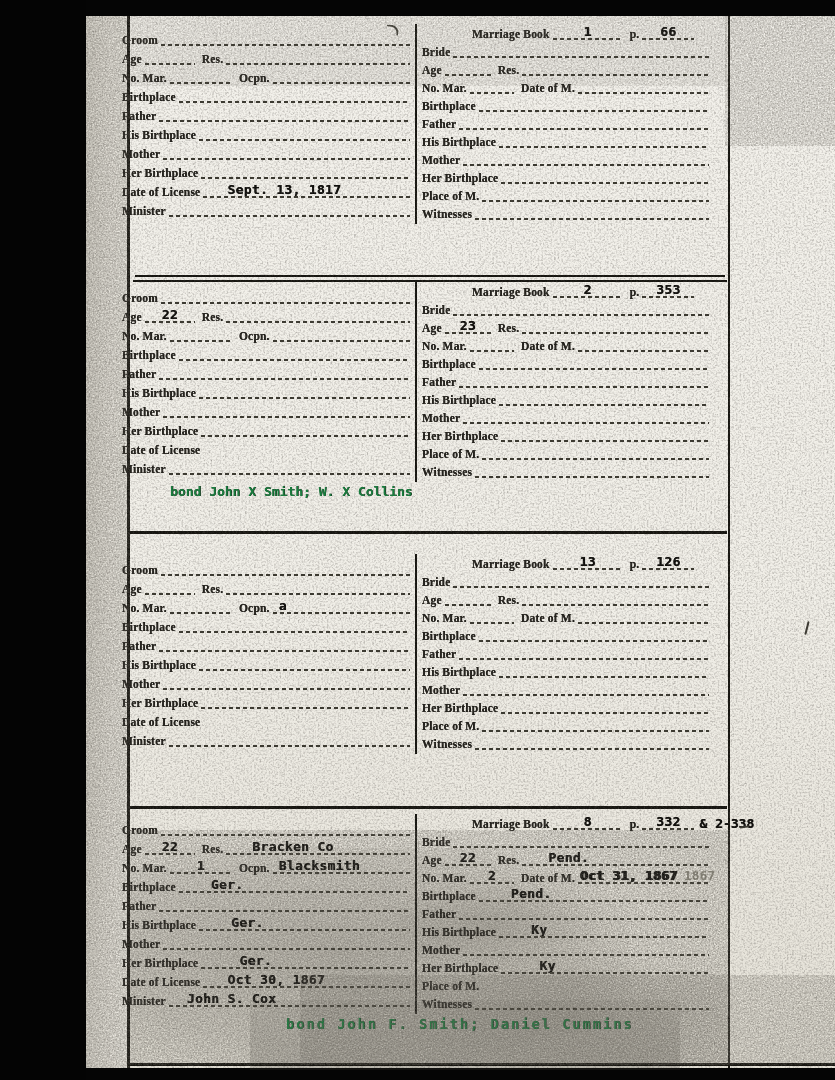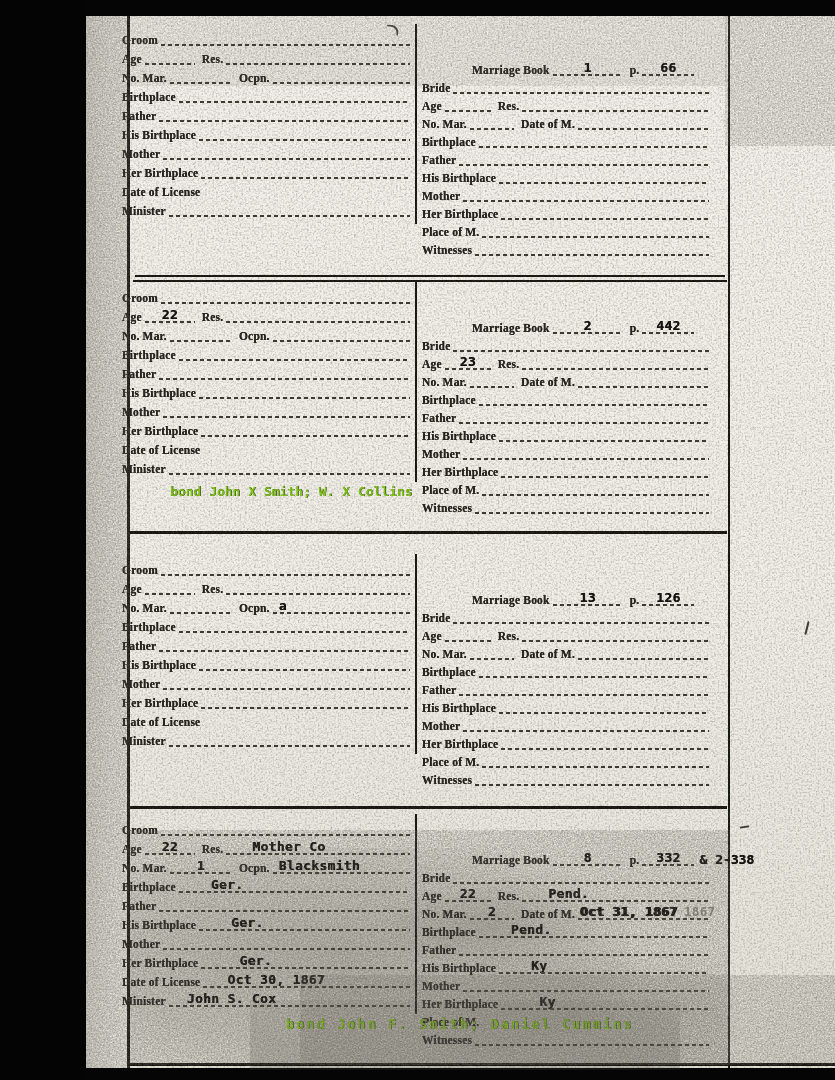--- a/index.html
+++ b/index.html
@@ -24,40 +24,40 @@
   .hsep{position:absolute;background:#15140f;z-index:4;}
 
   
   .record{position:absolute;left:118px;width:597px;height:200px;z-index:4;}
   .coldiv{position:absolute;left:297px;top:0;width:2px;height:200px;background:#15140f;}
   .col{position:absolute;top:0;}
   .col.left{left:4px;width:290px;padding-top:5px;}
   .col.right{left:304px;width:289px;}
   .row{position:relative;display:flex;align-items:flex-end;height:19px;}
   .col.right .row{height:18px;}
-  .row.hdr{height:17px;padding-left:50px;margin-top:36px;}
+  .row.hdr{height:17px;padding-left:50px;}
 
   .lbl{font-family:"Liberation Serif", serif;font-weight:700;font-size:11.5px;line-height:13px;
        color:#23211c;white-space:nowrap;padding:0 1px 1px 0;letter-spacing:.2px;
        text-shadow:0 0 .4px #23211c;}
   .lbl2{margin-left:5px;}
   .fill{position:relative;flex:1 1 auto;height:100%;min-width:10px;}
   .fill.fixed{flex:0 0 auto;}
   .fill::after{content:"";position:absolute;left:2px;right:2px;bottom:2px;height:2px;
        background:repeating-linear-gradient(90deg,#3a382f 0 4px,transparent 4px 7px);}
   .val{position:absolute;bottom:3px;font-family:"DejaVu Sans Mono", monospace;font-weight:700;
        font-size:13px;line-height:14px;color:#0f0e0b;white-space:nowrap;letter-spacing:.3px;
        text-shadow:.4px 0 0 #0f0e0b;}
   .val.center{left:50%;transform:translateX(-50%);}
   .val.ghost{color:#8b887c;text-shadow:none;font-size:12.5px;}
   .val.ostrike{text-shadow:1px 0 0 currentColor,-.6px 0 0 currentColor;}
   .extra{font-family:"DejaVu Sans Mono", monospace;font-weight:700;font-size:13px;color:#0f0e0b;
        white-space:nowrap;padding-bottom:1px;margin-left:3px;text-shadow:.4px 0 0 #0f0e0b;}
   .bond{position:absolute;top:202px;font-family:"DejaVu Sans Mono", monospace;font-weight:700;
-       font-size:13px;color:#84cc16;white-space:nowrap;text-shadow:.4px 0 0 #14120e;}
+       font-size:13px;color:#15803d;white-space:nowrap;text-shadow:.4px 0 0 #14120e;}
   .bond.wide{letter-spacing:2.1px;font-size:13.5px;}
 
   
   .wash{position:absolute;z-index:3;pointer-events:none;}
   .wash.a{left:130px;top:848px;width:500px;height:220px;
      background:radial-gradient(ellipse at 42% 48%, rgba(72,68,58,.26), rgba(72,68,58,.10) 58%, transparent 78%);}
   .wash.b{left:410px;top:950px;width:330px;height:120px;
      background:radial-gradient(ellipse at 50% 55%, rgba(70,66,56,.20), transparent 75%);}
   .wash.c{left:250px;top:1000px;width:430px;height:70px;
      background:linear-gradient(180deg, rgba(60,57,48,.08), rgba(60,57,48,.22));}
@@ -147,20 +147,23 @@
           </div>
         </div>
         <div class="row">
           <span class="lbl">Her Birthplace</span>
           <div class="fill">
             <span class="val" style="left: 40px;"></span>
           </div>
         </div>
         <div class="row">
           <span class="lbl">Date of License</span>
+          <div class="fill">
+            <span class="val" style="left: 26px;">Sept. 13, 1817</span>
+          </div>
         </div>
         <div class="row">
           <span class="lbl">Minister</span>
           <div class="fill">
             <span class="val" style="left: 20px;"></span>
           </div>
         </div>
       </div>
       <div class="coldiv"></div>
       <div class="col right">
@@ -314,21 +317,21 @@
       </div>
       <div class="coldiv"></div>
       <div class="col right">
         <div class="row hdr">
           <span class="lbl">Marriage Book</span>
           <div class="fill fixed" style="width: 74px;">
             <span class="val center">2</span>
           </div>
           <span class="lbl lbl2">p.</span>
           <div class="fill fixed" style="width: 56px;">
-            <span class="val center">442</span>
+            <span class="val center">353</span>
           </div>
         </div>
         <div class="row">
           <span class="lbl">Bride</span>
           <div class="fill">
             <span class="val" style="left: 18px;"></span>
           </div>
         </div>
         <div class="row">
           <span class="lbl">Age</span>
@@ -553,21 +556,21 @@
             <span class="val" style="left: 16px;"></span>
           </div>
         </div>
         <div class="row">
           <span class="lbl">Age</span>
           <div class="fill fixed" style="width: 54px;">
             <span class="val center">22</span>
           </div>
           <span class="lbl lbl2">Res.</span>
           <div class="fill">
-            <span class="val" style="left: 28px;">Mother Co</span>
+            <span class="val" style="left: 28px;">Bracken Co</span>
           </div>
         </div>
         <div class="row">
           <span class="lbl">No. Mar.</span>
           <div class="fill fixed" style="width: 66px;">
             <span class="val center">1</span>
           </div>
           <span class="lbl lbl2">Ocpn.</span>
           <div class="fill">
             <span class="val" style="left: 8px;">Blacksmith</span>

